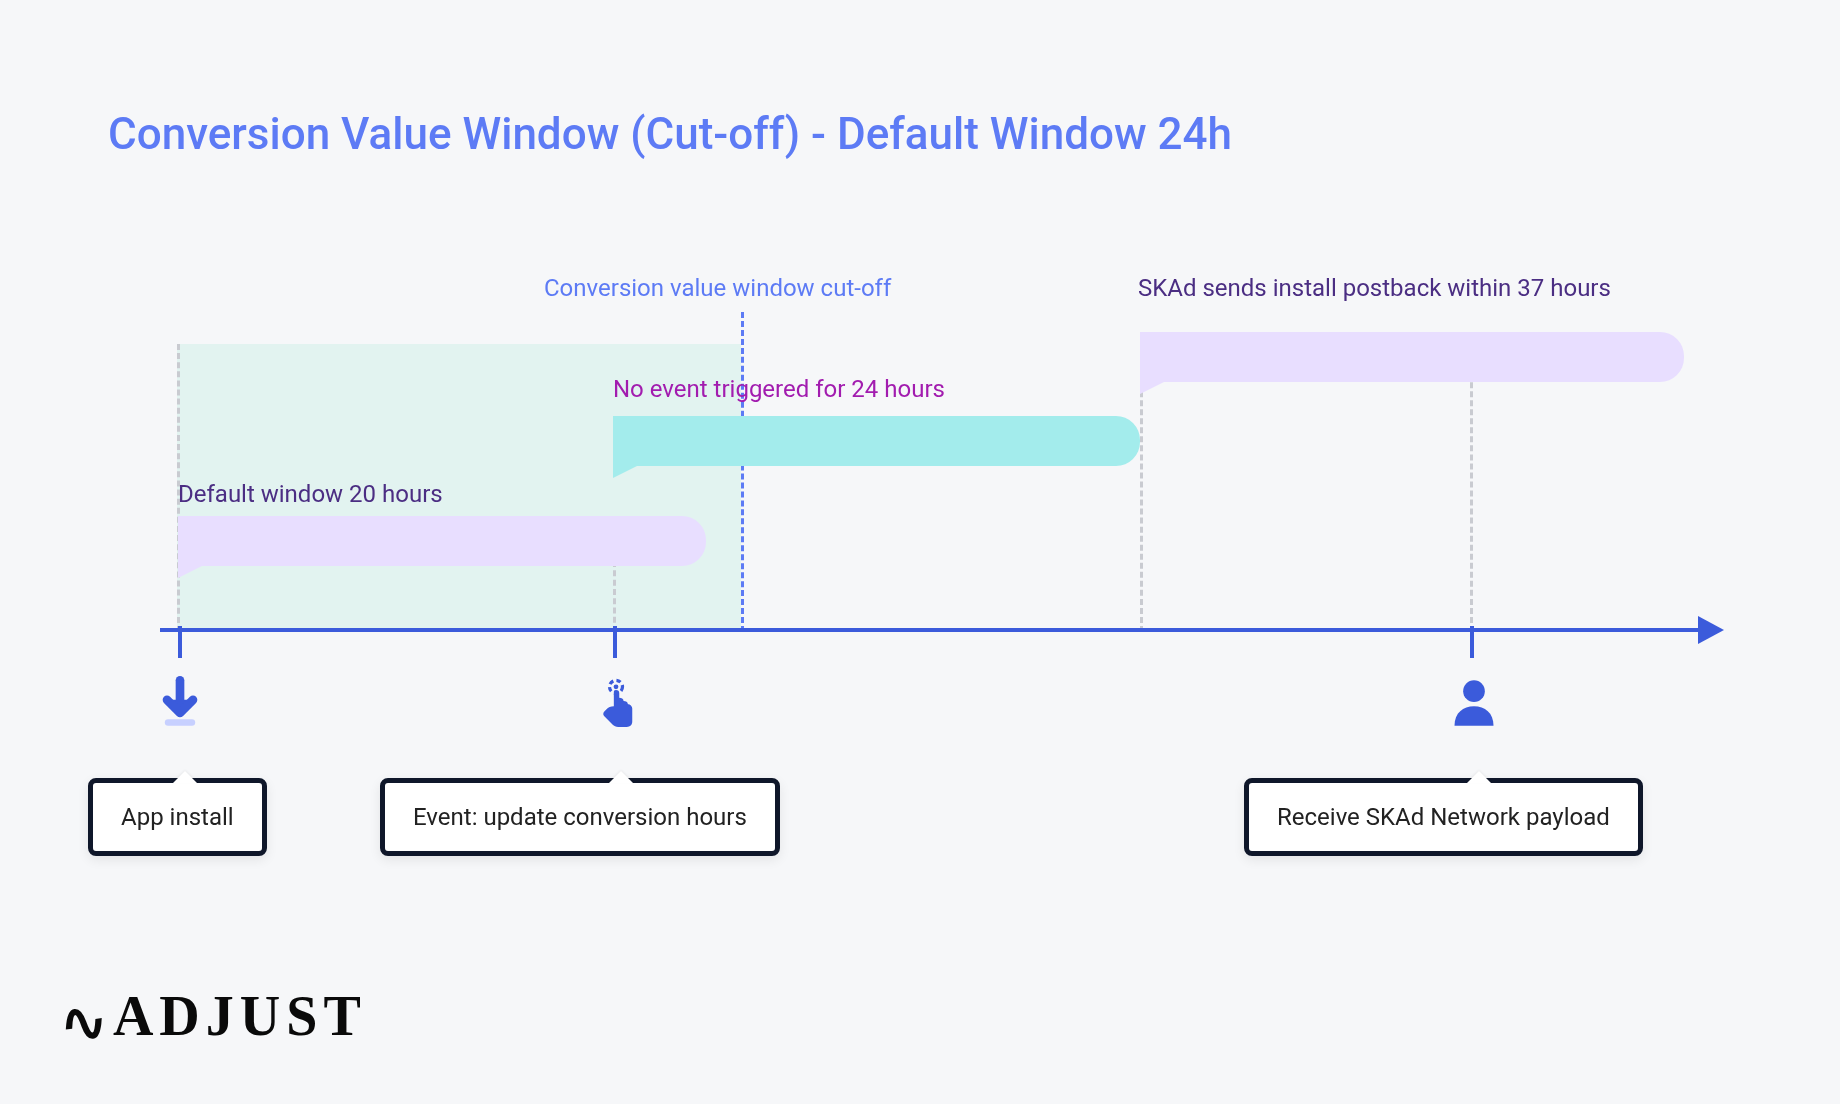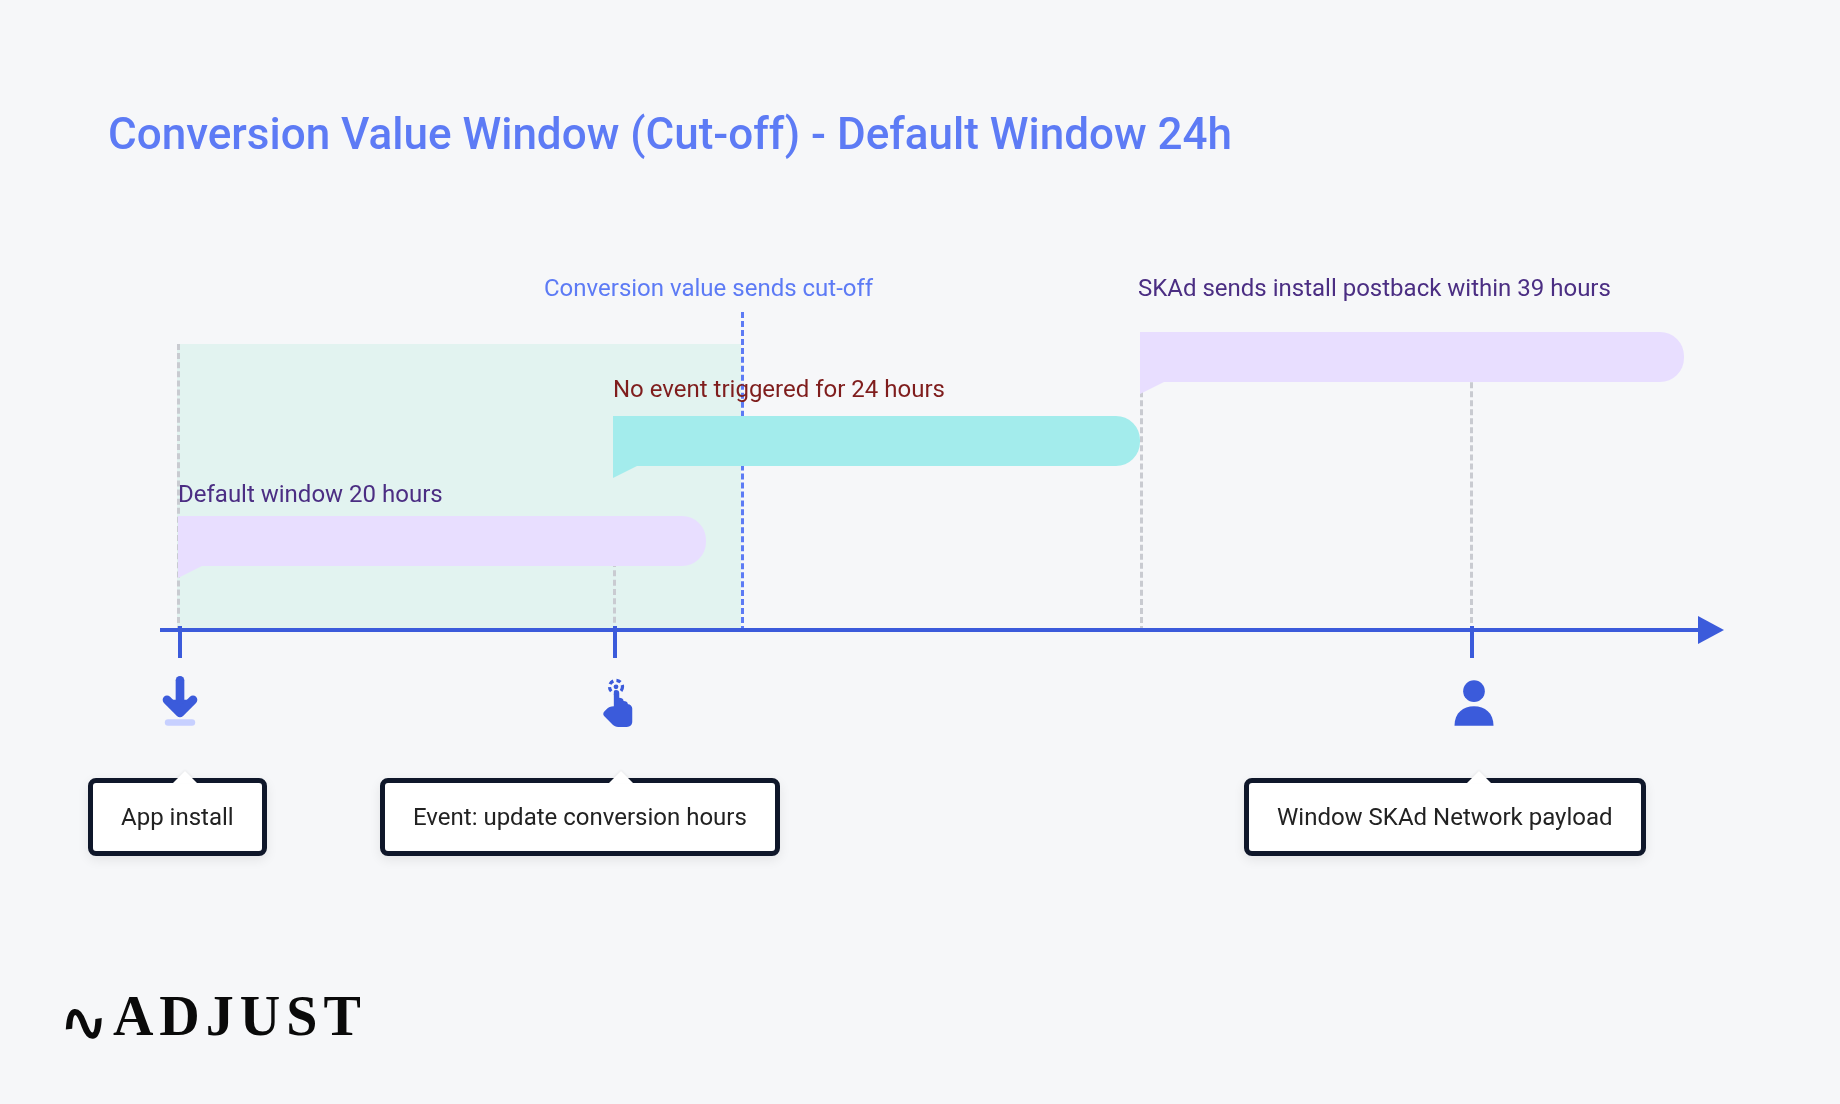--- a/index.html
+++ b/index.html
@@ -48,21 +48,21 @@
   .v-dash.v4 { left: 1140px; top: 346px; height: 286px; }
   .v-dash.v5 { left: 1470px; top: 346px; height: 286px; }
 
   
   .annot {
     position: absolute;
     font-size: 24px;
   }
   .annot.blue { color: #5d7bf5; }
   .annot.purple { color: #4b2e83; }
-  .annot.cyan { color: #7f1d1d; }
+  .annot.cyan { color: #a21caf; }
   .annot.a-cutoff { left: 544px; top: 274px; }
   .annot.a-postback { left: 1138px; top: 274px; }
   .annot.a-noevent { left: 613px; top: 375px; }
   .annot.a-default { left: 178px; top: 480px; }
 
   
   .bubble {
     position: absolute;
     height: 50px;
     border-radius: 0 24px 24px 0;
@@ -179,22 +179,22 @@
   <div class="v-dash v1"></div>
   <div class="v-dash v2"></div>
   <div class="v-dash v3"></div>
   <div class="v-dash v4"></div>
   <div class="v-dash v5"></div>
 
   <div class="bubble purple-l b-postback"></div>
   <div class="bubble cyan b-noevent"></div>
   <div class="bubble purple-l b-default"></div>
 
-  <div class="annot blue a-cutoff">Conversion value sends cut-off</div>
-  <div class="annot purple a-postback">SKAd sends install postback within 39 hours</div>
+  <div class="annot blue a-cutoff">Conversion value window cut-off</div>
+  <div class="annot purple a-postback">SKAd sends install postback within 37 hours</div>
   <div class="annot cyan a-noevent">No event triggered for 24 hours</div>
   <div class="annot purple a-default">Default window 20 hours</div>
 
   <div class="axis"></div>
   <div class="tick t1"></div>
   <div class="tick t2"></div>
   <div class="tick t3"></div>
 
   <div class="tl-icon" style="left:150px;">
     <svg viewBox="0 0 48 48" fill="none">
@@ -219,20 +219,20 @@
     </svg>
   </div>
 
   <div class="tag" style="left:88px; --ptr:92px;">
     <span>App install</span>
   </div>
   <div class="tag" style="left:380px; --ptr:236px;">
     <span>Event: update conversion hours</span>
   </div>
   <div class="tag" style="left:1244px; --ptr:230px;">
-    <span>Window SKAd Network payload</span>
+    <span>Receive SKAd Network payload</span>
   </div>
 
   <div class="logo">
     <span class="a-wave">∿</span><span>ADJUST</span>
   </div>
 
 </div>
 
 </body></html>

